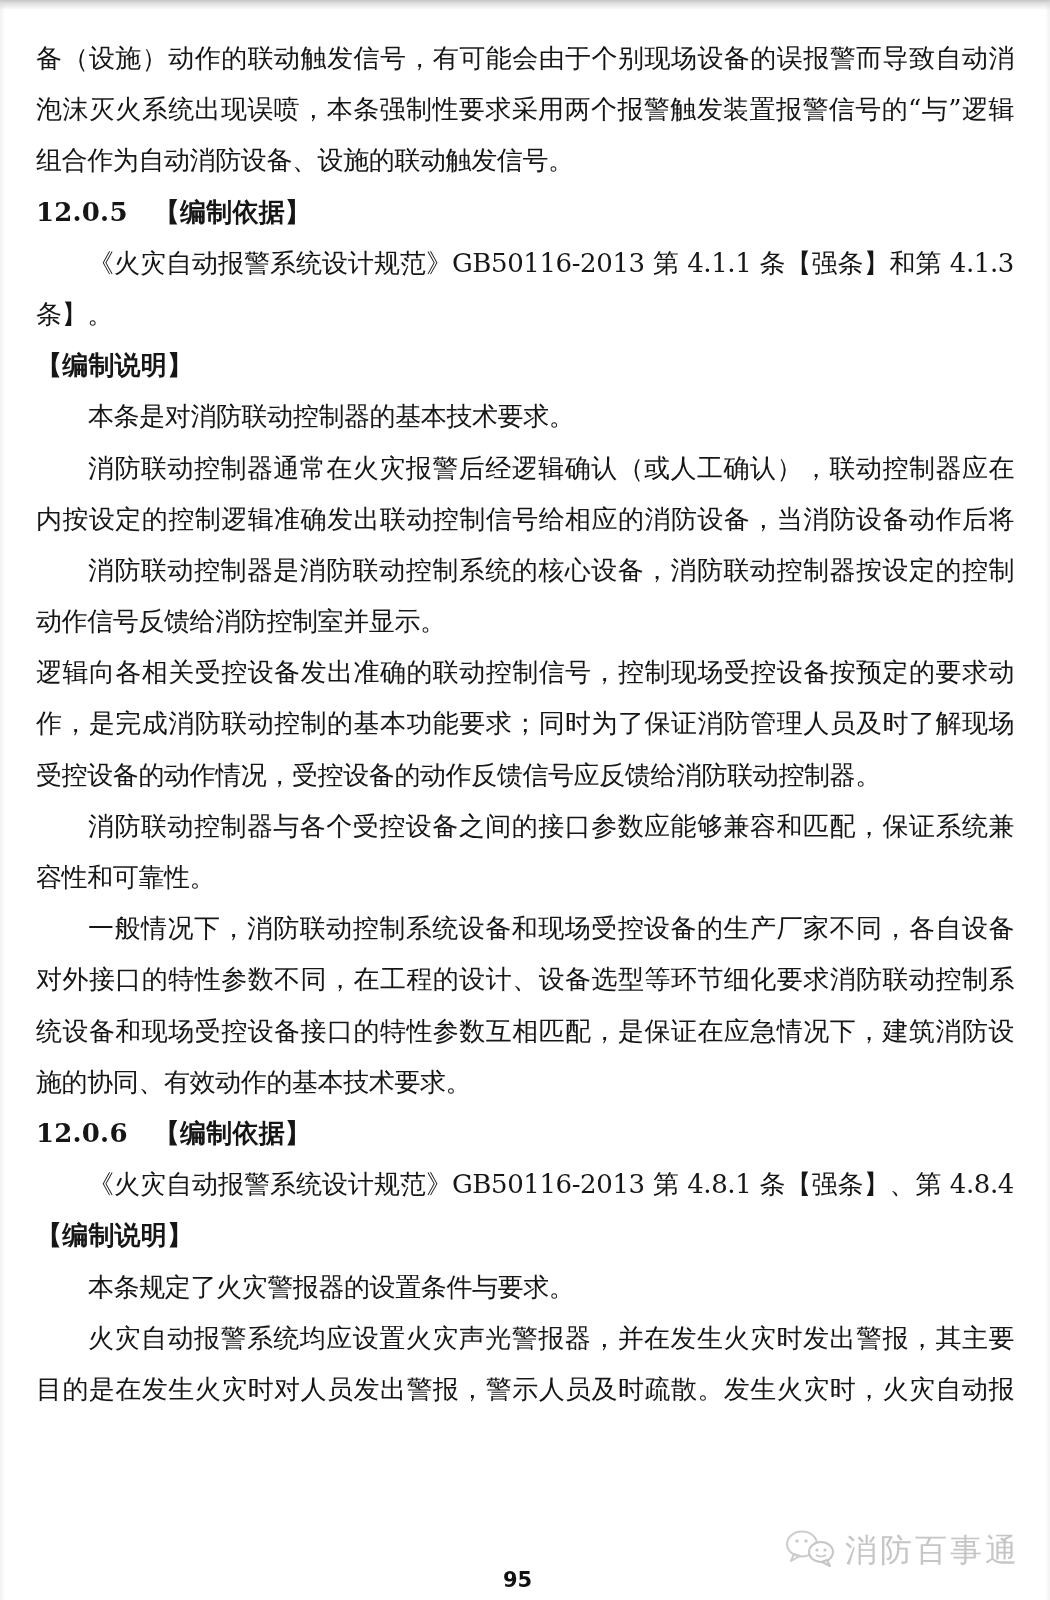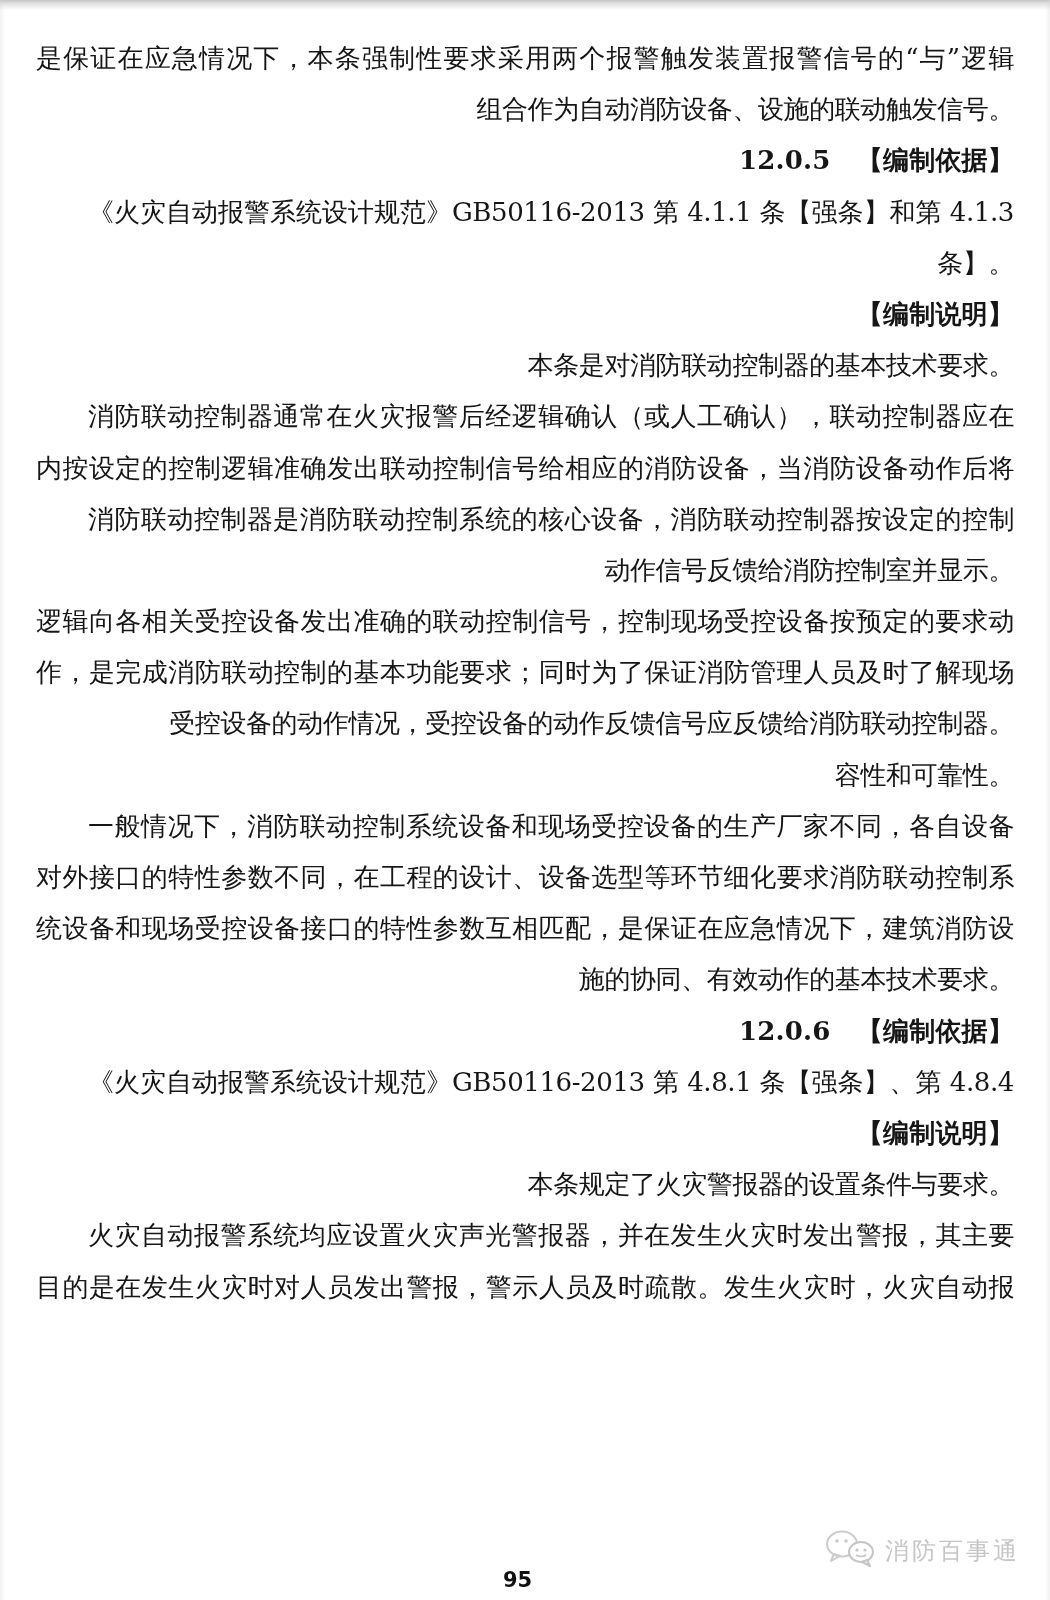--- a/index.html
+++ b/index.html
@@ -38,21 +38,21 @@
     top: 33px;
     width: 978px;
     color: var(--text-color, #161616);
   }
   .line {
     height: 51.2px;
     line-height: 51.2px;
     font-size: 26px;
     letter-spacing: -0.4px;
     white-space: nowrap;
-    text-align: right;
+    text-align: left;
   }
   .line.justify {
     white-space: normal;
     overflow: hidden;
     text-align: justify;
     text-align-last: justify;
     text-justify: inter-character;
   }
   .line.indent {
     padding-left: 52px;
@@ -65,21 +65,21 @@
   .watermark {
     position: absolute;
     top: 1528px;
     right: 30px;
     display: flex;
     align-items: center;
     gap: 8px;
     pointer-events: none;
   }
   .watermark-text {
-    font-size: 24px;
+    font-size: 32px;
     letter-spacing: 3px;
     color: var(--watermark-color, #c6c6c6);
     text-shadow: 1px 1px 0 #ffffff;
     font-family: Liberation Serif, serif;
   }
   .page-number {
     position: absolute;
     top: 1568px;
     left: 0;
     width: 1035px; 
@@ -91,34 +91,36 @@
   }
 </style>
 </head>
 <body style="--page-bg: #ffffff; --text-color: #161616; --watermark-color: #c6c6c6;">
 
 <div class="scan-edge-top"></div>
 <div class="scan-edge-side left"></div>
 <div class="scan-edge-side right"></div>
 
 <div class="text-block">
-    <div class="line justify">是保证在应急情况下，本条强制性要求采用两个报警触发装置报警信号的“与”逻辑</div>
+    <div class="line justify">备（设施）动作的联动触发信号，有可能会由于个别现场设备的误报警而导致自动消</div>
+    <div class="line justify">泡沫灭火系统出现误喷，本条强制性要求采用两个报警触发装置报警信号的“与”逻辑</div>
     <div class="line">组合作为自动消防设备、设施的联动触发信号。</div>
     <div class="line heading">12.0.5　【编制依据】</div>
     <div class="line indent justify">《火灾自动报警系统设计规范》GB50116-2013 第 4.1.1 条【强条】和第 4.1.3 条【强</div>
     <div class="line">条】。</div>
     <div class="line heading">【编制说明】</div>
     <div class="line indent">本条是对消防联动控制器的基本技术要求。</div>
     <div class="line indent justify">消防联动控制器通常在火灾报警后经逻辑确认（或人工确认），联动控制器应在 3s</div>
     <div class="line justify">内按设定的控制逻辑准确发出联动控制信号给相应的消防设备，当消防设备动作后将</div>
     <div class="line indent justify">消防联动控制器是消防联动控制系统的核心设备，消防联动控制器按设定的控制</div>
     <div class="line">动作信号反馈给消防控制室并显示。</div>
     <div class="line justify">逻辑向各相关受控设备发出准确的联动控制信号，控制现场受控设备按预定的要求动</div>
     <div class="line justify">作，是完成消防联动控制的基本功能要求；同时为了保证消防管理人员及时了解现场</div>
     <div class="line">受控设备的动作情况，受控设备的动作反馈信号应反馈给消防联动控制器。</div>
+    <div class="line indent justify">消防联动控制器与各个受控设备之间的接口参数应能够兼容和匹配，保证系统兼</div>
     <div class="line">容性和可靠性。</div>
     <div class="line indent justify">一般情况下，消防联动控制系统设备和现场受控设备的生产厂家不同，各自设备</div>
     <div class="line justify">对外接口的特性参数不同，在工程的设计、设备选型等环节细化要求消防联动控制系</div>
     <div class="line justify">统设备和现场受控设备接口的特性参数互相匹配，是保证在应急情况下，建筑消防设</div>
     <div class="line">施的协同、有效动作的基本技术要求。</div>
     <div class="line heading">12.0.6　【编制依据】</div>
     <div class="line indent justify">《火灾自动报警系统设计规范》GB50116-2013 第 4.8.1 条【强条】、第 4.8.4 条【强</div>
     <div class="line heading">【编制说明】</div>
     <div class="line indent">本条规定了火灾警报器的设置条件与要求。</div>
     <div class="line indent justify">火灾自动报警系统均应设置火灾声光警报器，并在发生火灾时发出警报，其主要</div>

